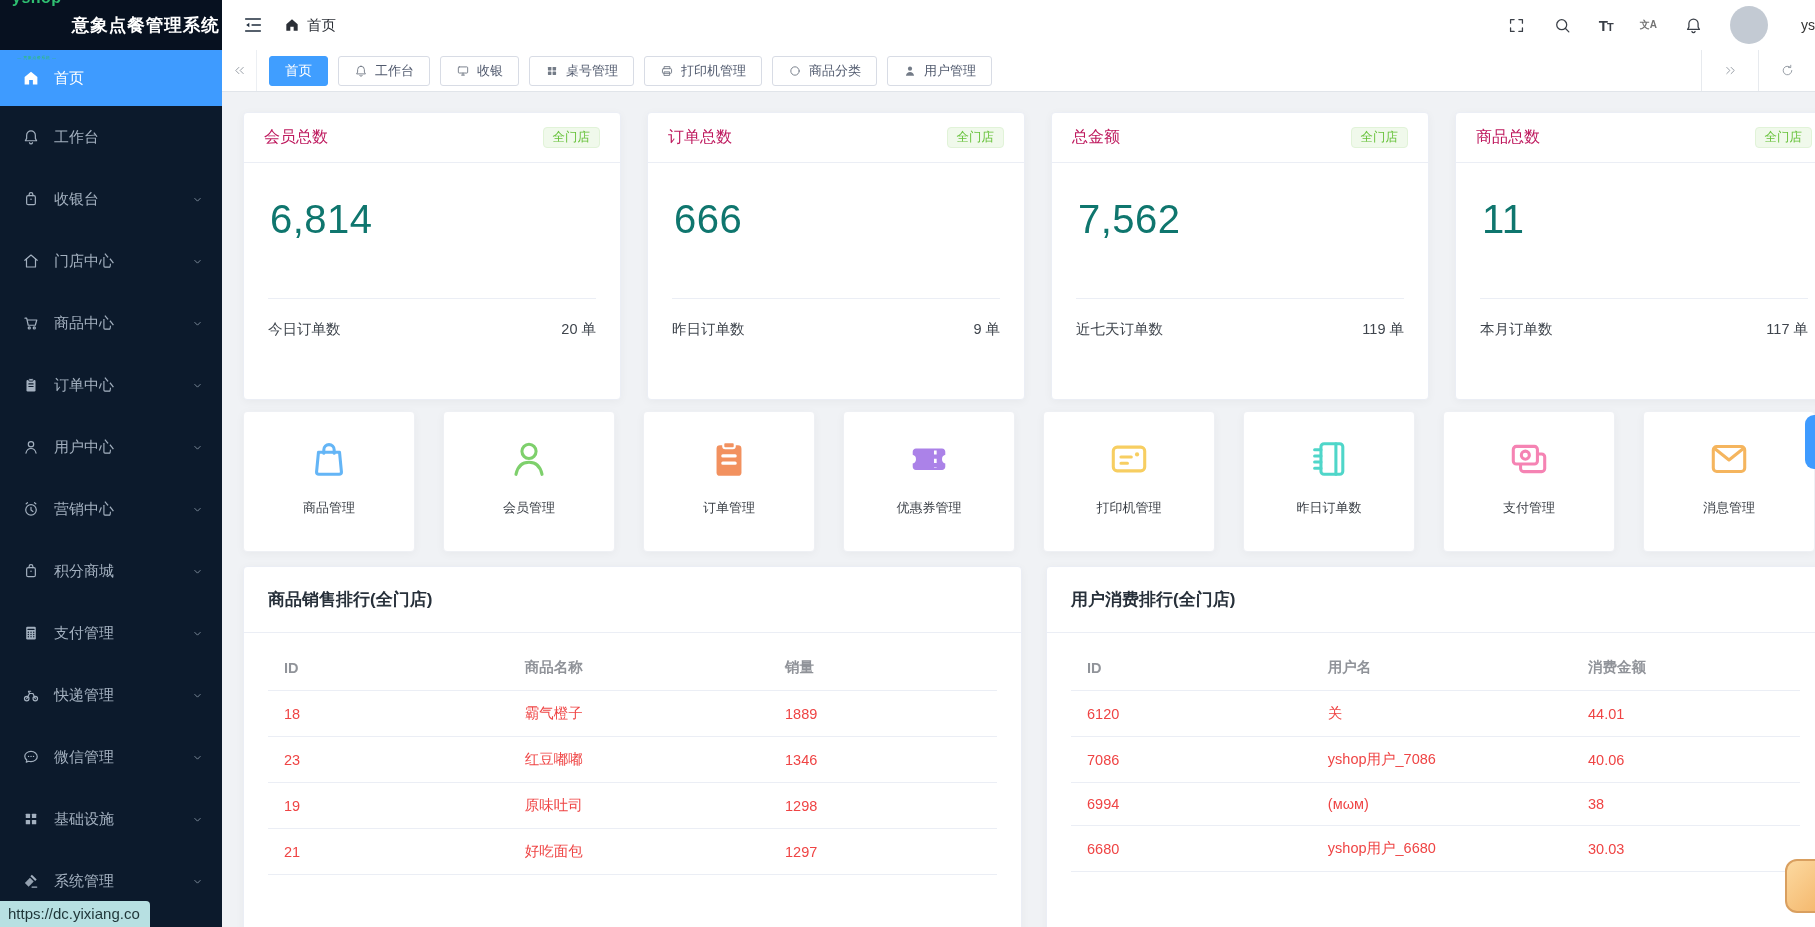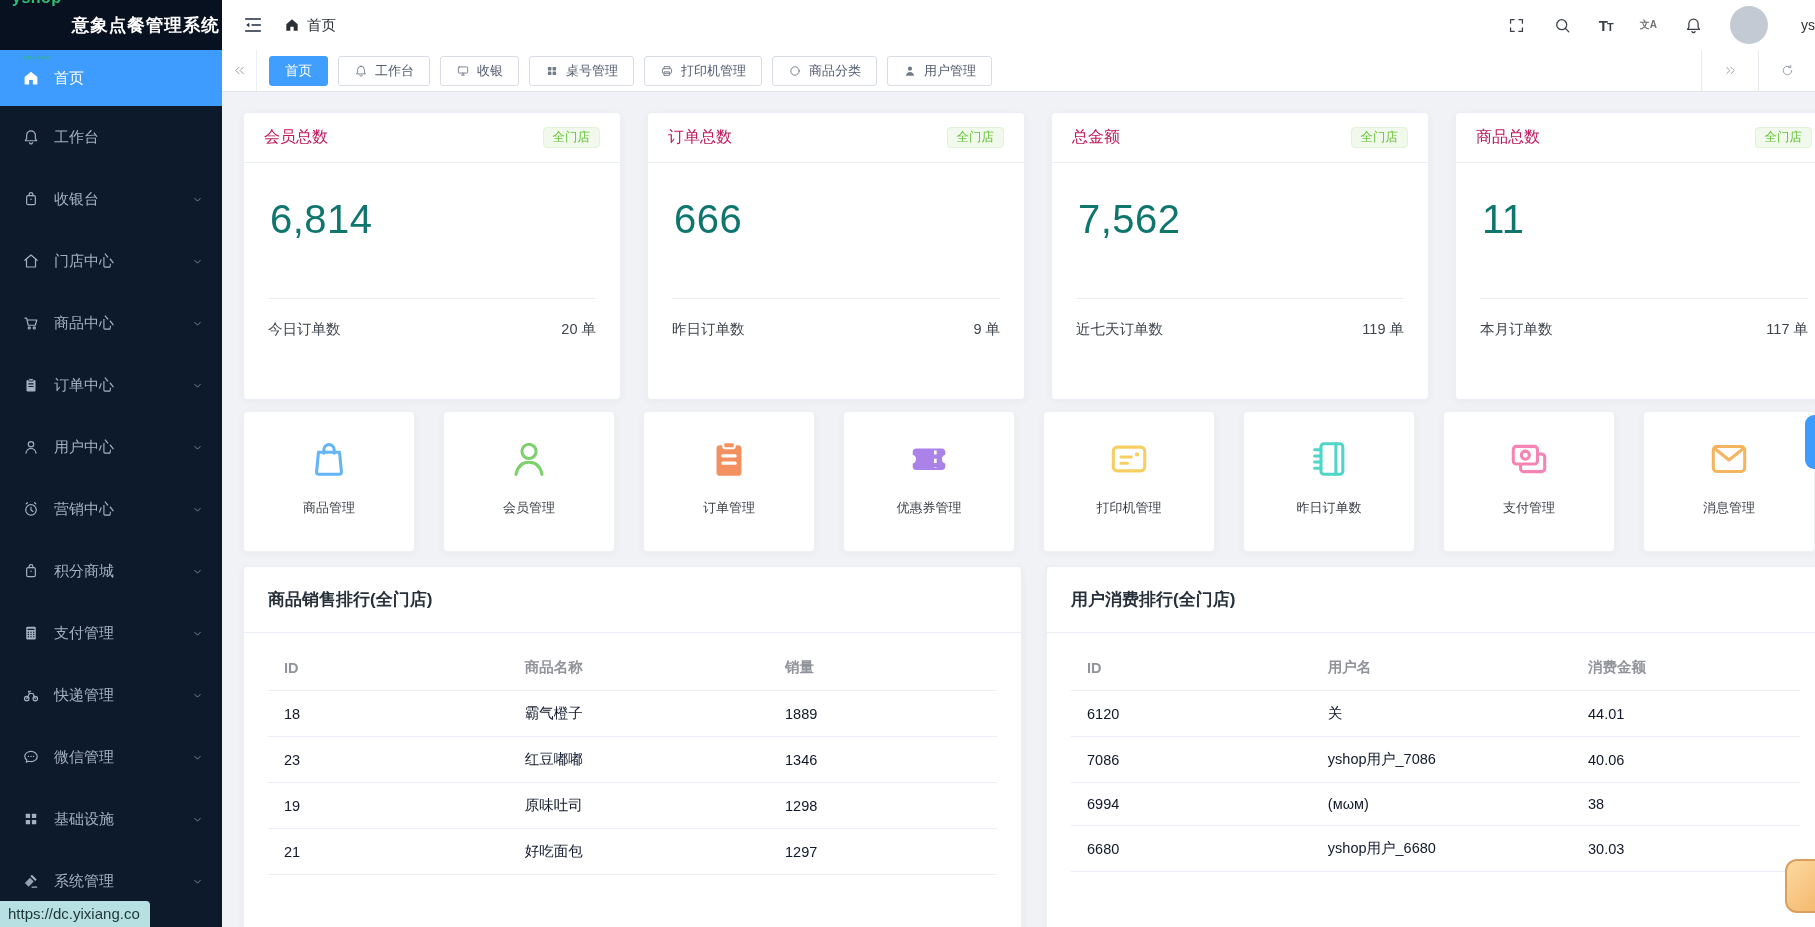--- a/index.html
+++ b/index.html
@@ -73,21 +73,21 @@
   .c-purple{color:#ab82e8;}.c-yellow{color:#f7ce61;}.c-teal{color:#4fd6c9;}
   .c-pink{color:#f583b3;}.c-amber{color:#f5b55e;}
 
   .tables-row{margin-top:14px;gap:24px;}
   .table-card{width:779px;flex:0 0 779px;height:420px;background:#fff;border:1px solid #ebeef5;border-radius:4px;box-shadow:0 2px 10px rgba(0,0,0,.04);box-sizing:border-box;}
   .table-title{padding:21px 24px;font-size:17px;font-weight:bold;color:#27303a;border-bottom:1px solid #ebeef5;}
   table.rank{width:calc(100% - 48px);margin:12px 24px 0;border-collapse:collapse;table-layout:fixed;}
   table.rank th{width:33%;text-align:left;font-size:14.5px;font-weight:bold;color:#909399;padding:13px 16px;border-bottom:1px solid #ebeef5;}
   table.rank th:nth-child(2){width:36%;}
   table.rank th:nth-child(3){width:31%;}
-  table.rank td{font-size:14.5px;color:#0f172a;padding:13px 16px;border-bottom:1px solid #ebeef5;}
+  table.rank td{font-size:14.5px;color:#ef4444;padding:13px 16px;border-bottom:1px solid #ebeef5;}
 
   
   .float-blue{position:absolute;right:-8px;top:415px;width:18px;height:54px;background:#3e9bff;border-radius:9px;z-index:9;cursor:pointer;}
   .float-orange{position:absolute;right:-20px;bottom:14px;width:46px;height:50px;border-radius:12px;background:linear-gradient(135deg,#fcd9a0,#f3b264);border:2px solid #d99f5f;z-index:9;cursor:pointer;}
   .status-tip{position:absolute;left:0;bottom:0;background:#b7e0e2;color:#1f3538;font-size:15px;padding:4px 10px 5px 8px;border-top-right-radius:4px;z-index:20;}
 </style>
 </head>
 <body>
 
 <div class="app">

